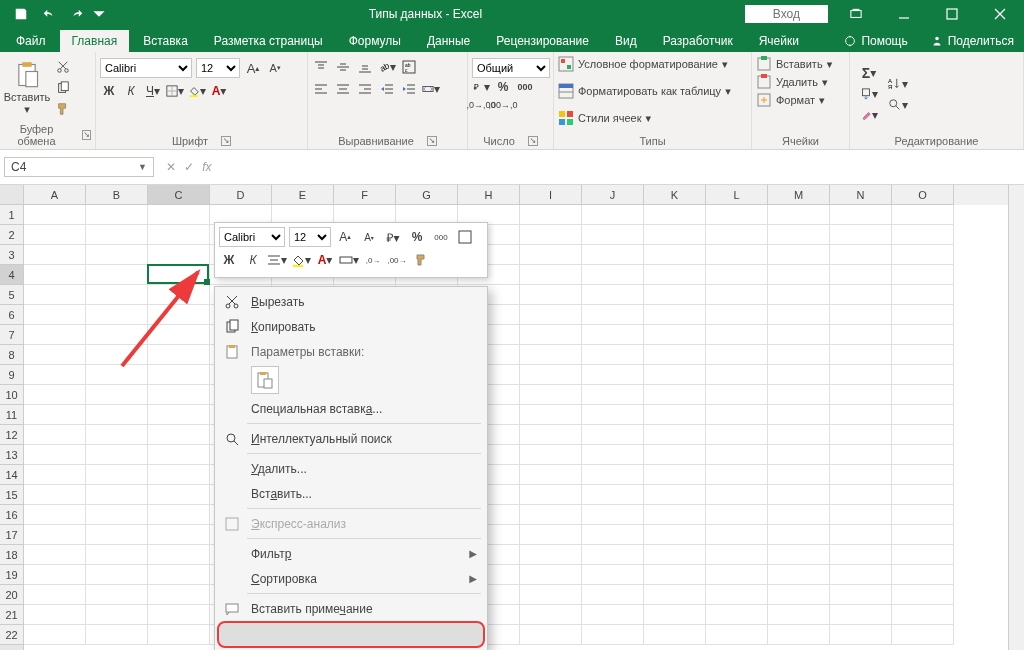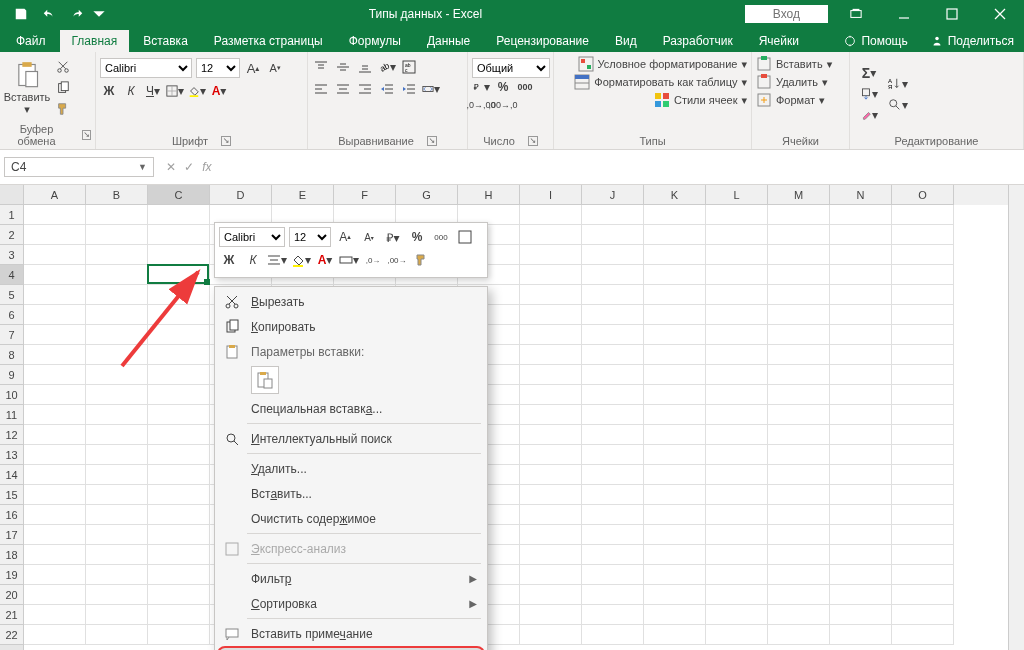--- a/index.html
+++ b/index.html
@@ -353,21 +353,21 @@
           </div>
       </div>
     </div>
     <div class="rgroup-label">
         <span>Число</span>
         <span class="dlg">↘</span>
       </div>
   </div>
 
   <div class="rgroup" style="width:198px">
-    <div class="rgroup-body" style="flex-direction:column;align-items:flex-end;gap:2px;padding-top:2px;font-size:11px">
+    <div class="rgroup-body" style="flex-direction:column;align-items:flex-start;gap:11px;padding-top:2px;font-size:11px">
       <div class="row"><svg width="16" height="16" viewBox="0 0 16 16">
             <rect x="1" y="1" width="14" height="14" fill="none" stroke="#888"></rect>
             <rect x="3" y="3" width="4" height="4" fill="#e74c3c"></rect>
             <rect x="9" y="9" width="4" height="4" fill="#27ae60"></rect>
           </svg><span>Условное форматирование</span>▾</div>
       <div class="row"><svg width="16" height="16" viewBox="0 0 16 16">
             <rect x="1" y="1" width="14" height="14" fill="none" stroke="#888"></rect>
             <rect x="1" y="1" width="14" height="4" fill="#4472c4"></rect>
             <line x1="1" y1="9" x2="15" y2="9" stroke="#888"></line>
           </svg><span>Форматировать как таблицу</span>▾</div>
@@ -975,24 +975,20 @@
     </div>
   <div class="ctxsep"></div>
   <div class="ctxitem">
       <span class="ico"></span>
       <span><span class="underline-char">У</span>далить...</span>
     </div>
   <div class="ctxitem">
       <span class="ico"></span>
       <span>Вст<span class="underline-char">а</span>вить...</span>
     </div>
-  <div class="ctxitem">
-      <span class="ico"></span>
-      <span>Очистить содер<span class="underline-char">ж</span>имое</span>
-    </div>
   <div class="ctxsep"></div>
   <div class="ctxitem disabled">
       <span class="ico">
         <svg viewBox="0 0 16 16">
           <rect x="2" y="2" width="12" height="12" fill="none" stroke="#aaa"></rect>
         </svg>
       </span>
       <span><span class="underline-char">Э</span>кспресс-анализ</span>
     </div>
   <div class="ctxsep"></div>

